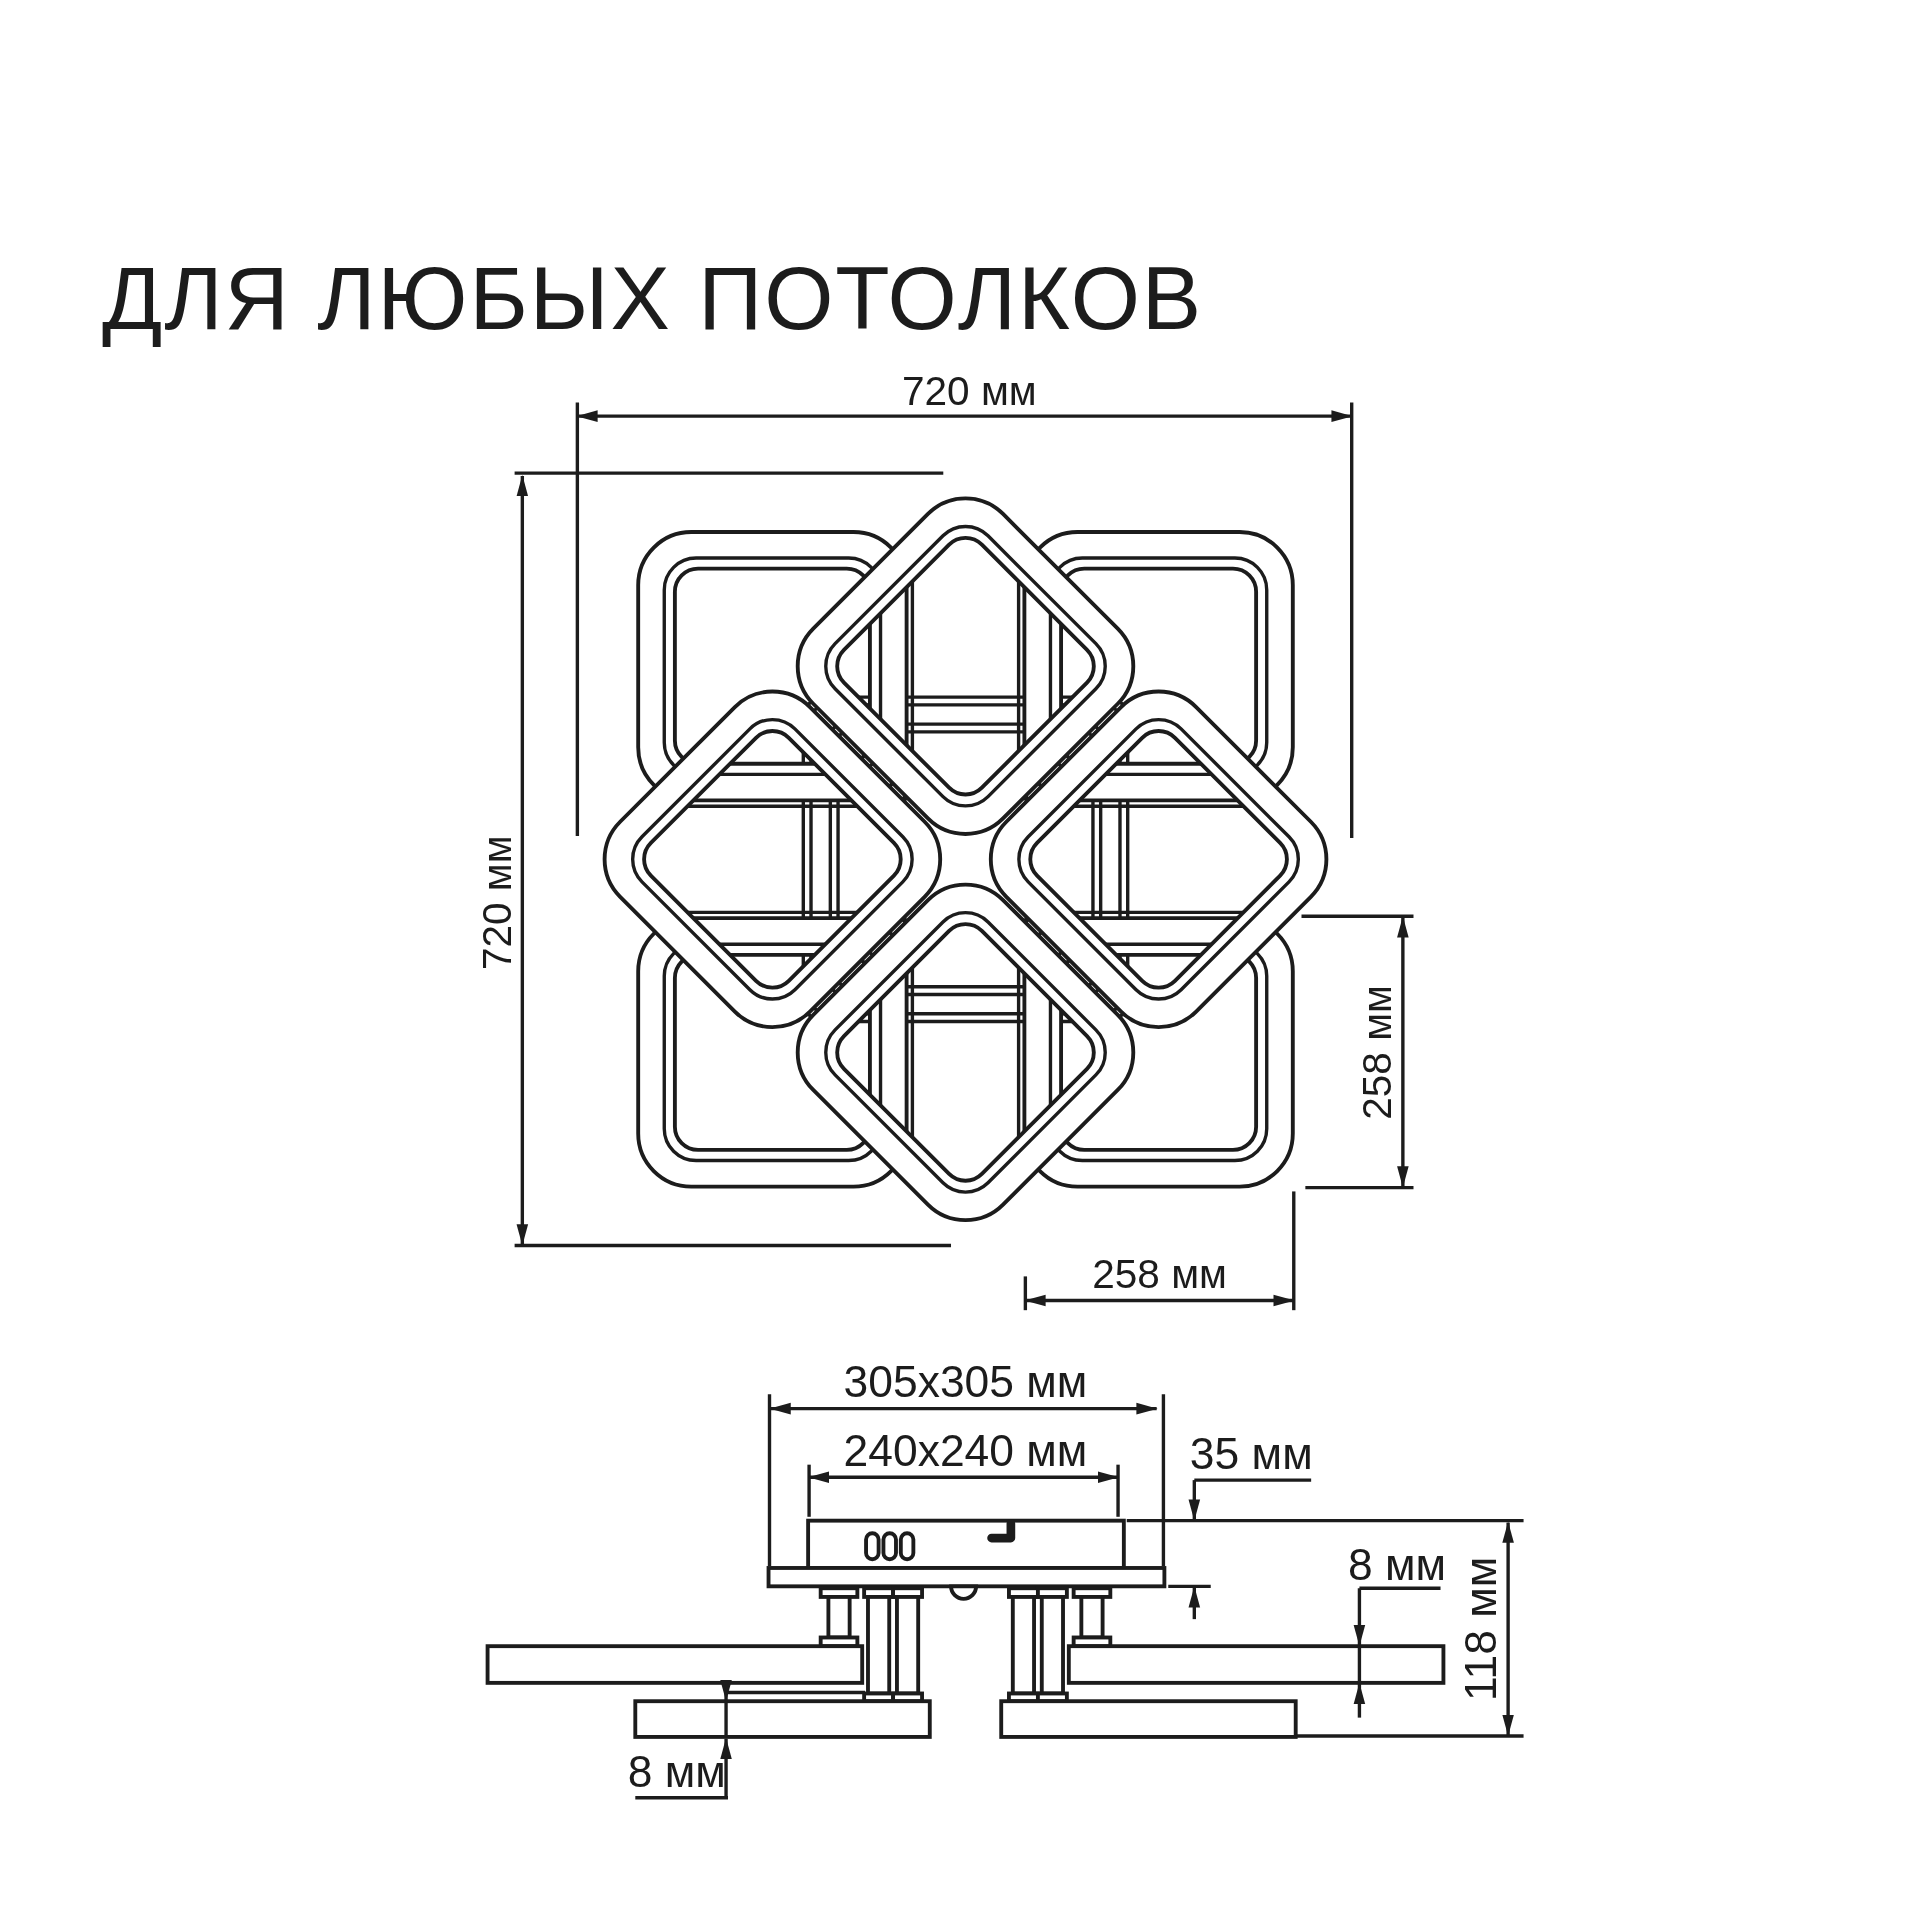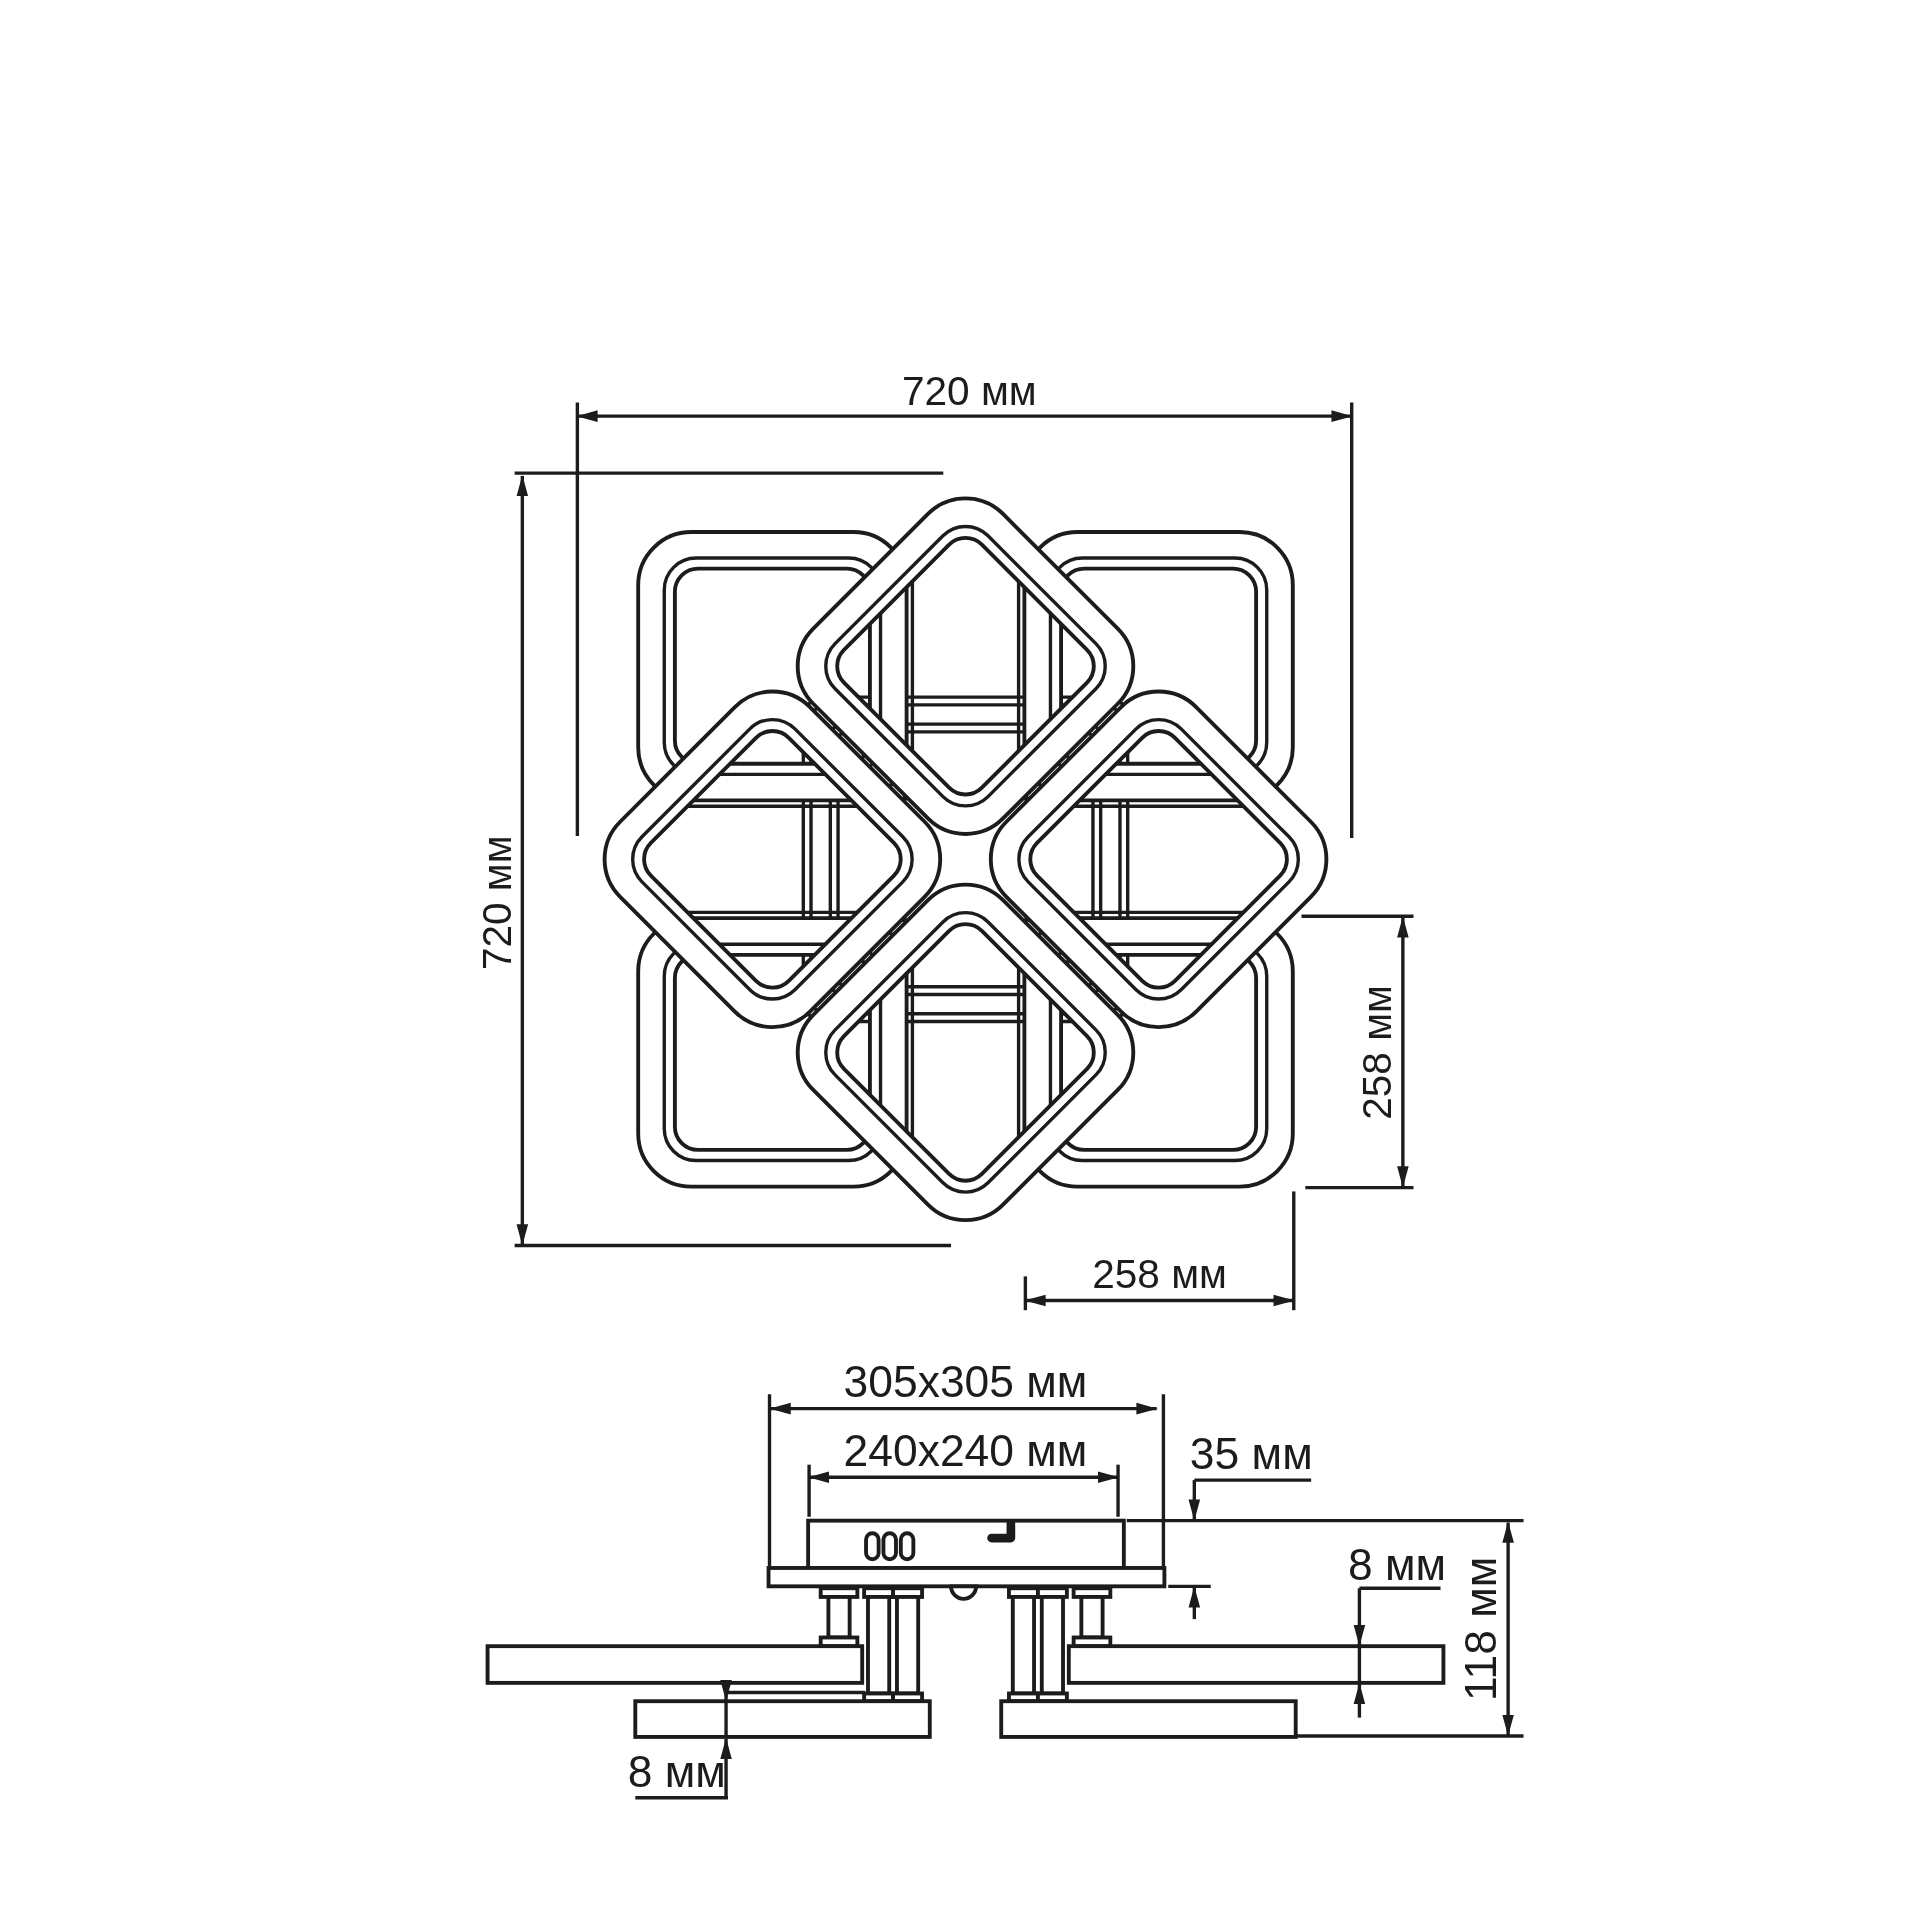--- a/index.html
+++ b/index.html
@@ -11,20 +11,21 @@
   svg text{font-family:"Liberation Sans", sans-serif;fill:#1c1c1c;}
   .dimtxt{font-size:42px;}
   .sidetxt{font-size:46px;}
   .dl{stroke:#1c1c1c;stroke-width:3.5;fill:none;}
   .shape{stroke:#1c1c1c;stroke-width:4;fill:#ffffff;}
 </style>
 </head>
 <body>
 
 <div class="page">
+  <h1 class="title">ДЛЯ ЛЮБЫХ ПОТОЛКОВ</h1>
 
   <svg width="1931" height="1931" viewBox="0 0 2000 2000">
     <defs>
       <marker id="arr" viewBox="0 0 22 14" markerWidth="22" markerHeight="14" refX="21" refY="7" orient="auto-start-reverse" markerUnits="userSpaceOnUse">
         <path d="M0 1 L22 7 L0 13 Z" fill="#1c1c1c"></path>
       </marker>
     </defs>
 
     <g>
 

